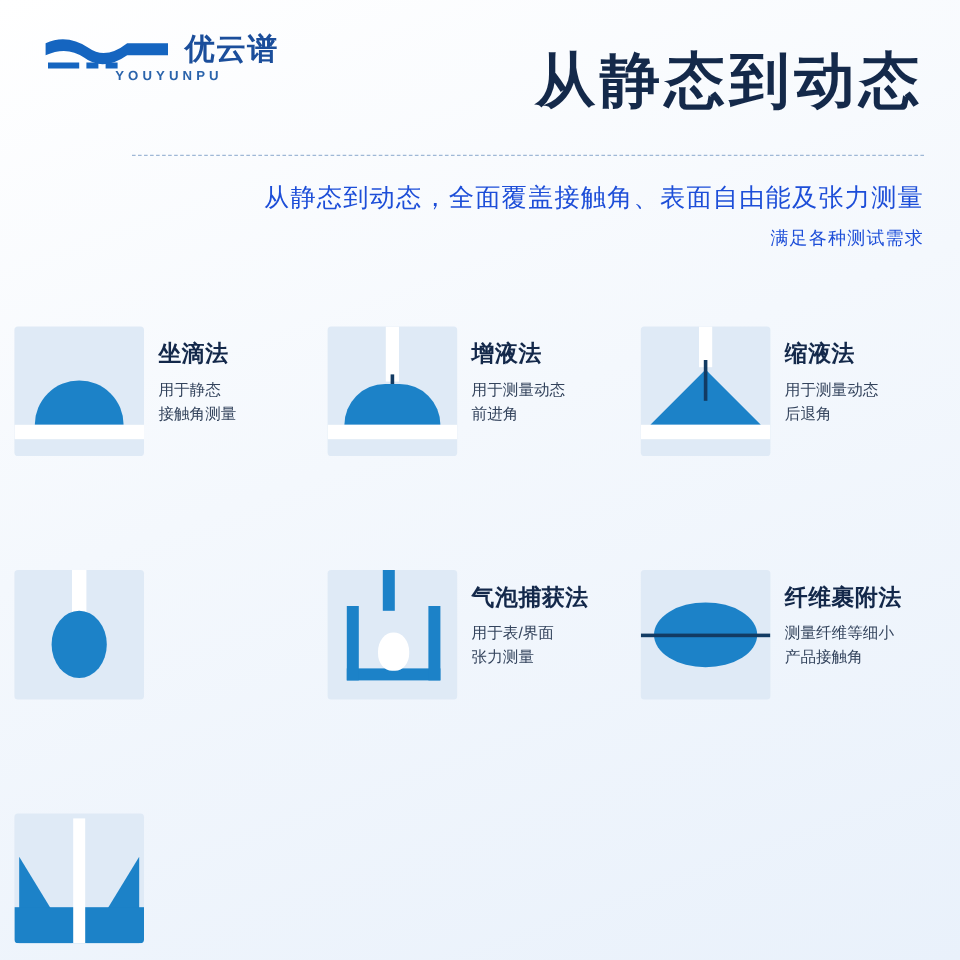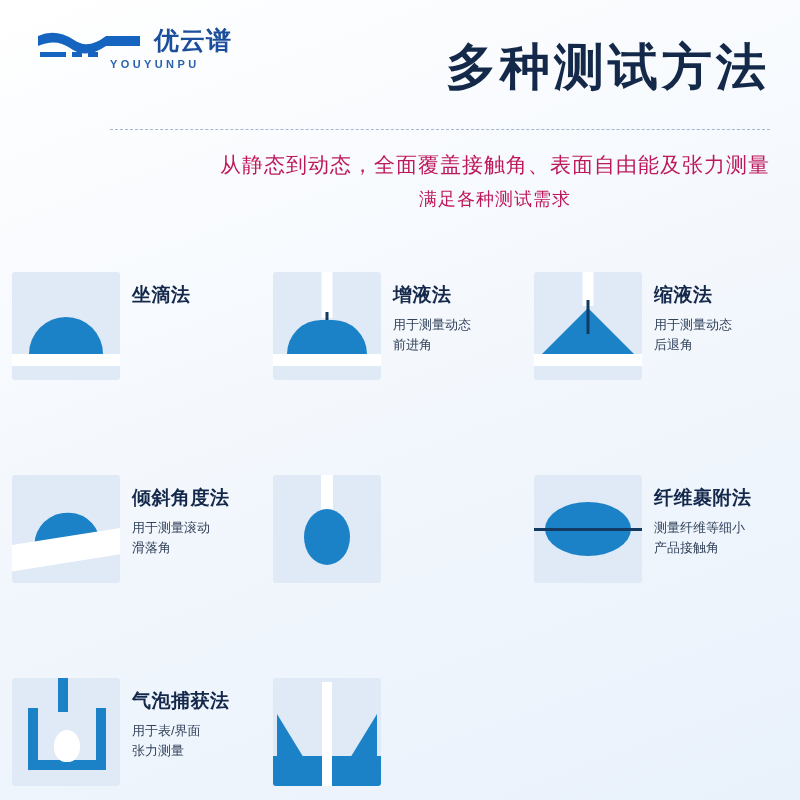--- a/index.html
+++ b/index.html
@@ -46,21 +46,20 @@
     letter-spacing: 1px;
   }
   .logo-sub {
     position: absolute;
     left: 60px;
     top: 36px;
     font-size: 11px;
     color: #2a63ab;
     letter-spacing: 3.4px;
     font-weight: bold;
-    margin-left: 14px;
   }
   .title {
     position: absolute;
     right: 30px;
     top: 34px;
     font-size: 50px;
     font-weight: bold;
     color: #14294a;
     letter-spacing: 4px;
     font-family: "DejaVu Sans", sans-serif;
@@ -72,31 +71,31 @@
     right: 30px;
     top: 129px;
     border-top: 1px dashed #9fb8d6;
   }
 
   
   .subtitle {
     position: absolute;
     right: 30px;
     top: 148px;
-    text-align: center;
-    color: #be185d;
+    text-align: right;
+    color: #1d4ed8;
     font-family: Liberation Serif, serif;
   }
   .subtitle-line1 {
     font-size: 21px;
     letter-spacing: 1px;
     line-height: 34px;
   }
   .subtitle-line2 {
-    font-size: 18px;
+    font-size: 15px;
     letter-spacing: 1px;
     line-height: 34px;
   }
 
   
   .grid {
     position: absolute;
     left: 12px;
     top: 272px;
     width: 740px;
@@ -338,38 +337,40 @@
   <div class="logo">
     <svg class="logo-mark" viewBox="0 0 110 40">
       <path d="M2 10 Q20 2 38 14 Q52 24 70 10 L104 10 L104 20 L70 20 Q50 34 34 22 Q20 12 2 20 Z" fill="#1565c0"></path>
       <path d="M4 26 L30 26 L30 31 L4 31 Z" fill="#1565c0"></path>
       <path d="M36 26 L46 26 L46 31 L36 31 Z" fill="#1565c0"></path>
       <path d="M52 26 L62 26 L62 31 L52 31 Z" fill="#1565c0"></path>
     </svg>
     <div class="logo-text">优云谱</div>
     <div class="logo-sub">YOUYUNPU</div>
   </div>
-  <div class="title">多种测试方法</div>
+  <div class="title">从静态到动态</div>
 </div>
 <div class="divider"></div>
 
 <div class="subtitle">
   <div class="subtitle-line1">从静态到动态，全面覆盖接触角、表面自由能及张力测量</div>
   <div class="subtitle-line2">满足各种测试需求</div>
 </div>
 
 <div class="grid">
 
   <div class="cell">
     <div class="thumb">
       <div class="dome"></div>
       <div class="base-strip"></div>
     </div>
     <div class="text">
       <div class="item-title">坐滴法</div>
+      <div class="item-desc" style="white-space:pre-line">用于静态
+接触角测量</div>
     </div>
   </div>
 
   <div class="cell">
     <div class="thumb">
       <div class="needle" style="height:46px;"></div>
       <div class="needle-thin" style="top:40px;height:24px;"></div>
       <div class="dome" style="width:80px;height:34px;border-radius:40px 40px 0 0;"></div>
       <div class="base-strip"></div>
     </div>
@@ -387,64 +388,53 @@
       <div class="needle-thin" style="top:28px;height:34px;z-index:3;"></div>
       <div class="base-strip"></div>
     </div>
     <div class="text">
       <div class="item-title">缩液法</div>
       <div class="item-desc" style="white-space:pre-line">用于测量动态
 后退角</div>
     </div>
   </div>
 
-  <div class="cell">
-    <div class="thumb">
-      <div class="tilt-drop"></div>
-      <div class="tilt-plate"></div>
-    </div>
-    <div class="text">
-      <div class="item-title">倾斜角度法</div>
-      <div class="item-desc" style="white-space:pre-line">用于测量滚动
-滑落角</div>
-    </div>
-  </div>
 
   <div class="cell">
     <div class="thumb">
       <div class="needle" style="height:36px;width:12px;"></div>
       <div class="pendant"></div>
+    </div>
+  </div>
+
+  <div class="cell">
+    <div class="thumb">
+      <div class="vessel-top"></div>
+      <div class="vessel"></div>
+      <div class="bubble"></div>
+    </div>
+    <div class="text">
+      <div class="item-title">气泡捕获法</div>
+      <div class="item-desc" style="white-space:pre-line">用于表/界面
+张力测量</div>
     </div>
   </div>
 
   <div class="cell">
     <div class="thumb">
       <div class="ellipse"></div>
       <div class="fiber-line"></div>
     </div>
     <div class="text">
       <div class="item-title">纤维裹附法</div>
       <div class="item-desc" style="white-space:pre-line">测量纤维等细小
 产品接触角</div>
     </div>
   </div>
 
-  <div class="cell">
-    <div class="thumb">
-      <div class="vessel-top"></div>
-      <div class="vessel"></div>
-      <div class="bubble"></div>
-    </div>
-    <div class="text">
-      <div class="item-title">气泡捕获法</div>
-      <div class="item-desc" style="white-space:pre-line">用于表/界面
-张力测量</div>
-    </div>
-  </div>
-
 
   <div class="cell">
     <div class="thumb">
       <div class="meniscus-l"></div>
       <div class="meniscus-r"></div>
       <div class="plate-base"></div>
       <div class="plate-blade"></div>
     </div>
   </div>
 

